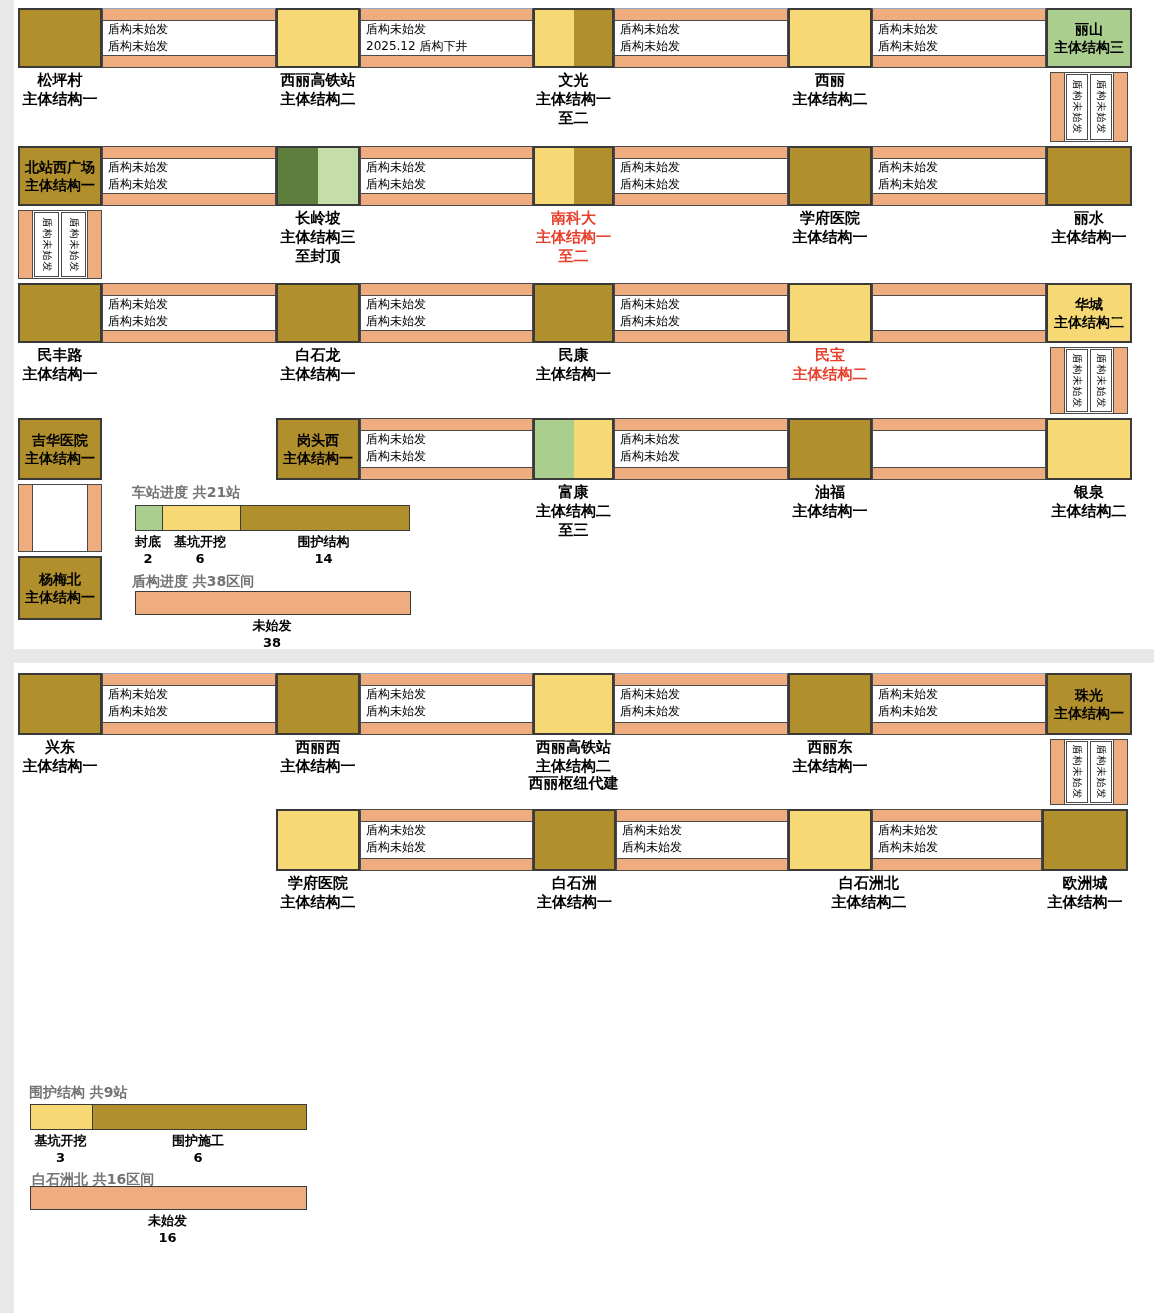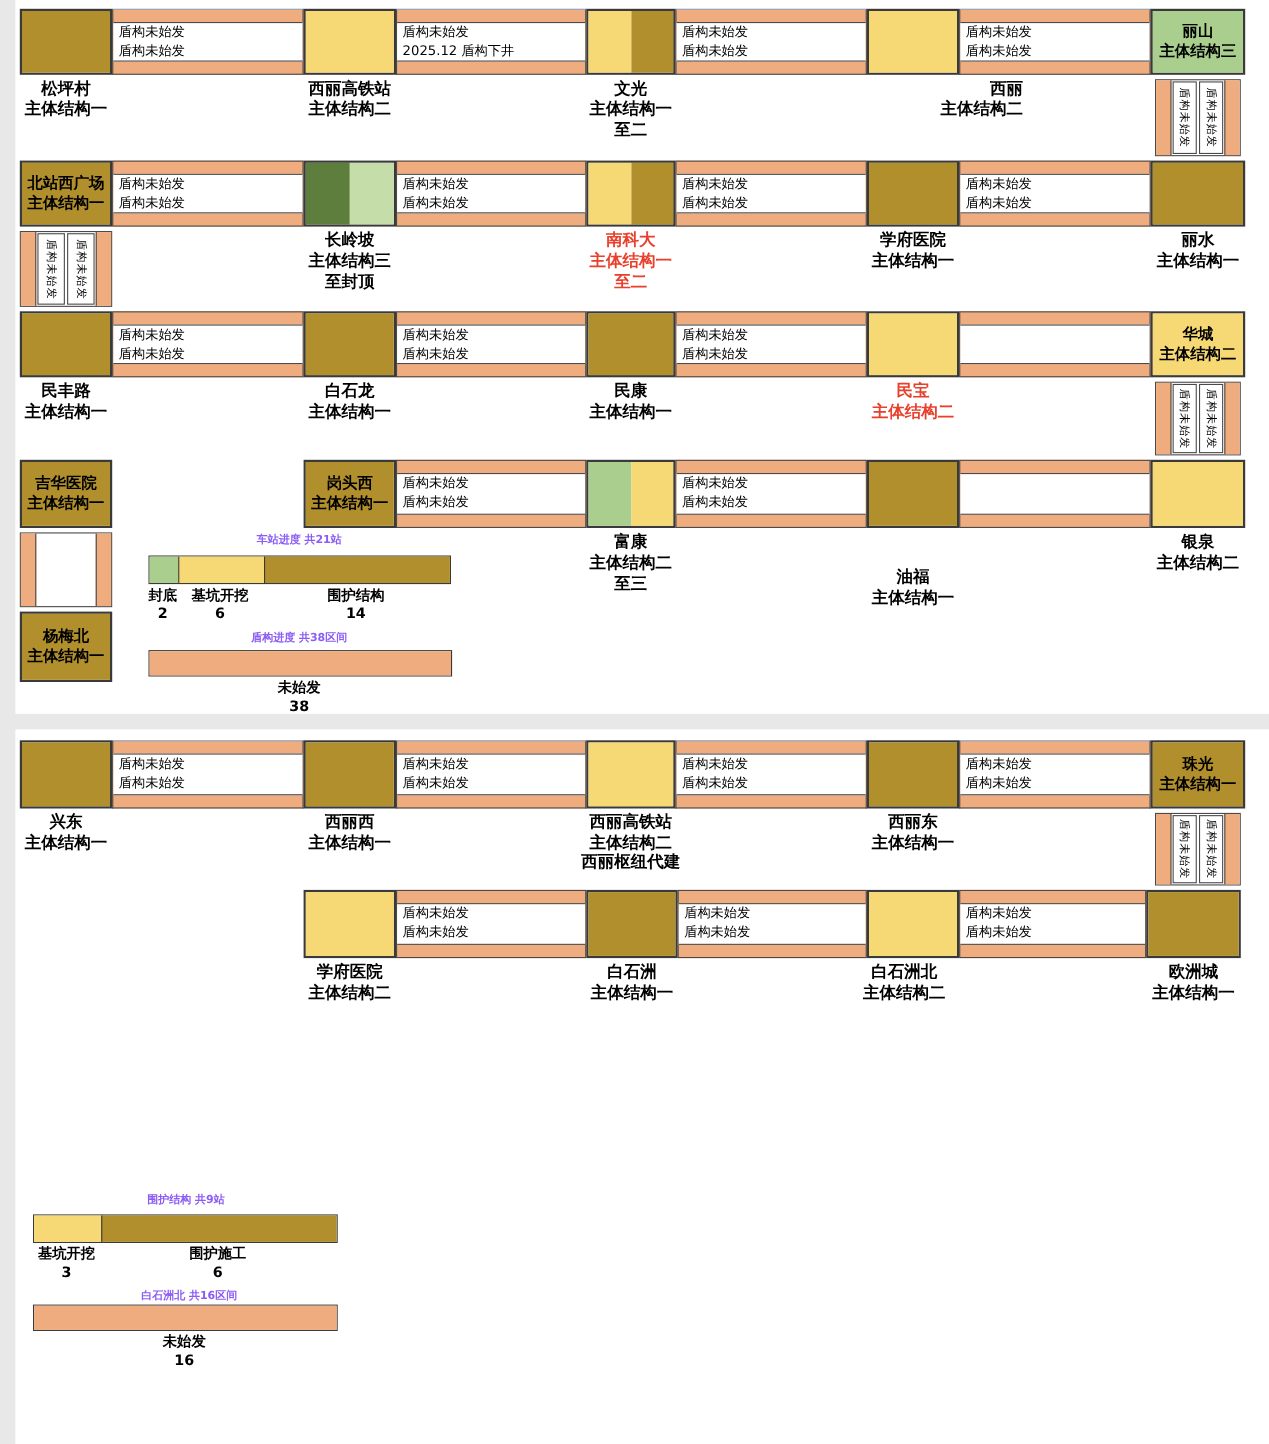--- a/index.html
+++ b/index.html
@@ -12,21 +12,21 @@
   .stlabel .sub{font-size:15px;line-height:14px;}
   .seg{position:absolute;background:#EFAC7E;border:1px solid #4a4a4a;box-sizing:border-box;}
   .segmid{position:absolute;left:0;right:0;top:11px;bottom:11px;background:#fff;border-top:1px solid #4a4a4a;border-bottom:1px solid #4a4a4a;}
   .segline{font-size:12px;line-height:17px;padding-left:5px;color:#000;white-space:nowrap;overflow:hidden;}
   .conn{position:absolute;background:#fff;border:1px solid #4a4a4a;box-sizing:border-box;}
   .strip{position:absolute;top:0;bottom:0;width:13px;background:#EFAC7E;}
   .stripL{left:0;border-right:1px solid #4a4a4a;}
   .stripR{right:0;border-left:1px solid #4a4a4a;}
   .vbox{position:absolute;top:1px;bottom:1px;border:1px solid #4a4a4a;background:#fff;}
   .vbox span{position:absolute;left:50%;top:50%;transform:translate(-50%,-50%) rotate(90deg);font-size:10px;white-space:nowrap;letter-spacing:1px;color:#000;}
-  .lgtitle{position:absolute;font-weight:bold;font-size:10px;text-align:center;color:#8b5cf6;}
+  .lgtitle{position:absolute;font-weight:bold;font-size:14px;color:#737373;}
   .lgbar{position:absolute;display:flex;border:1px solid #3a3a3a;}
   .lgpart{height:100%;box-sizing:border-box;}
   .lglabel{position:absolute;text-align:center;font-weight:bold;font-size:13px;line-height:17px;color:#000;}
   .ptitle{position:absolute;font-family:"DejaVu Serif","Liberation Serif",serif;font-style:italic;font-weight:bold;color:#0d0d0d;letter-spacing:4px;text-align:center;}
   .pdate{position:absolute;font-family:"DejaVu Serif","Liberation Serif",serif;font-style:italic;font-weight:bold;color:#0d0d0d;text-align:center;letter-spacing:1px;}
   #t27{left:574px;top:538px;width:460px;font-size:37px;}
   #d27{left:864px;top:602px;width:210px;font-size:20px;}
   #t29{left:592px;top:1105px;width:440px;font-size:37px;}
   #d29{left:875px;top:1166px;width:200px;font-size:20px;}
 </style>
@@ -176,21 +176,21 @@
         <div class="fill" style="background: rgb(176, 143, 44);"></div>
       </div>
       <div class="stlabel" style="left: 459.5px; top: 71px; width: 200px;">
         <div class="">文光</div>
         <div class="">主体结构一</div>
         <div class="">至二</div>
       </div>
       <div class="block" style="left: 774px; top: 8px; width: 84px; height: 60px;">
         <div class="fill" style="background: rgb(246, 216, 117);"></div>
       </div>
-      <div class="stlabel" style="left: 716px; top: 71px; width: 200px; text-align: right;">
+      <div class="stlabel" style="left: 716px; top: 71px; width: 200px;">
         <div class="">西丽</div>
         <div class="">主体结构二</div>
       </div>
       <div class="block" style="left: 1032px; top: 8px; width: 86px; height: 60px;">
         <div class="fill" style="background: rgb(169, 206, 142);"></div>
         <div class="inlabel">
           <div class="">丽山</div>
           <div class="">主体结构三</div>
         </div>
       </div>
@@ -287,21 +287,21 @@
         <div class="fill" style="background: rgb(246, 216, 117);"></div>
       </div>
       <div class="stlabel" style="left: 459.5px; top: 483px; width: 200px;">
         <div class="">富康</div>
         <div class="">主体结构二</div>
         <div class="">至三</div>
       </div>
       <div class="block" style="left: 774px; top: 418px; width: 84px; height: 62px;">
         <div class="fill" style="background: rgb(176, 143, 44);"></div>
       </div>
-      <div class="stlabel" style="left: 716px; top: 483px; width: 200px; margin-top: 32px;">
+      <div class="stlabel" style="left: 716px; top: 483px; width: 200px;">
         <div class="">油福</div>
         <div class="">主体结构一</div>
       </div>
       <div class="block" style="left: 1032px; top: 418px; width: 86px; height: 62px;">
         <div class="fill" style="background: rgb(246, 216, 117);"></div>
       </div>
       <div class="stlabel" style="left: 975px; top: 483px; width: 200px;">
         <div class="">银泉</div>
         <div class="">主体结构二</div>
       </div>
@@ -438,21 +438,21 @@
       <div class="block" style="left: 519px; top: 146px; width: 83px; height: 62px;">
         <div class="fill" style="background: rgb(176, 143, 44);"></div>
       </div>
       <div class="stlabel" style="left: 460.5px; top: 211px; width: 200px;">
         <div class="">白石洲</div>
         <div class="">主体结构一</div>
       </div>
       <div class="block" style="left: 774px; top: 146px; width: 84px; height: 62px;">
         <div class="fill" style="background: rgb(246, 216, 117);"></div>
       </div>
-      <div class="stlabel" style="left: 708px; top: 211px; width: 200px;">
+      <div class="stlabel" style="left: 755px; top: 211px; width: 200px; font-family: Liberation Serif, serif;">
         <div class="">白石洲北</div>
         <div class="">主体结构二</div>
       </div>
       <div class="block" style="left: 1028px; top: 146px; width: 86px; height: 62px;">
         <div class="fill" style="background: rgb(176, 143, 44);"></div>
       </div>
       <div class="stlabel" style="left: 971px; top: 211px; width: 200px;">
         <div class="">欧洲城</div>
         <div class="">主体结构一</div>
       </div>

